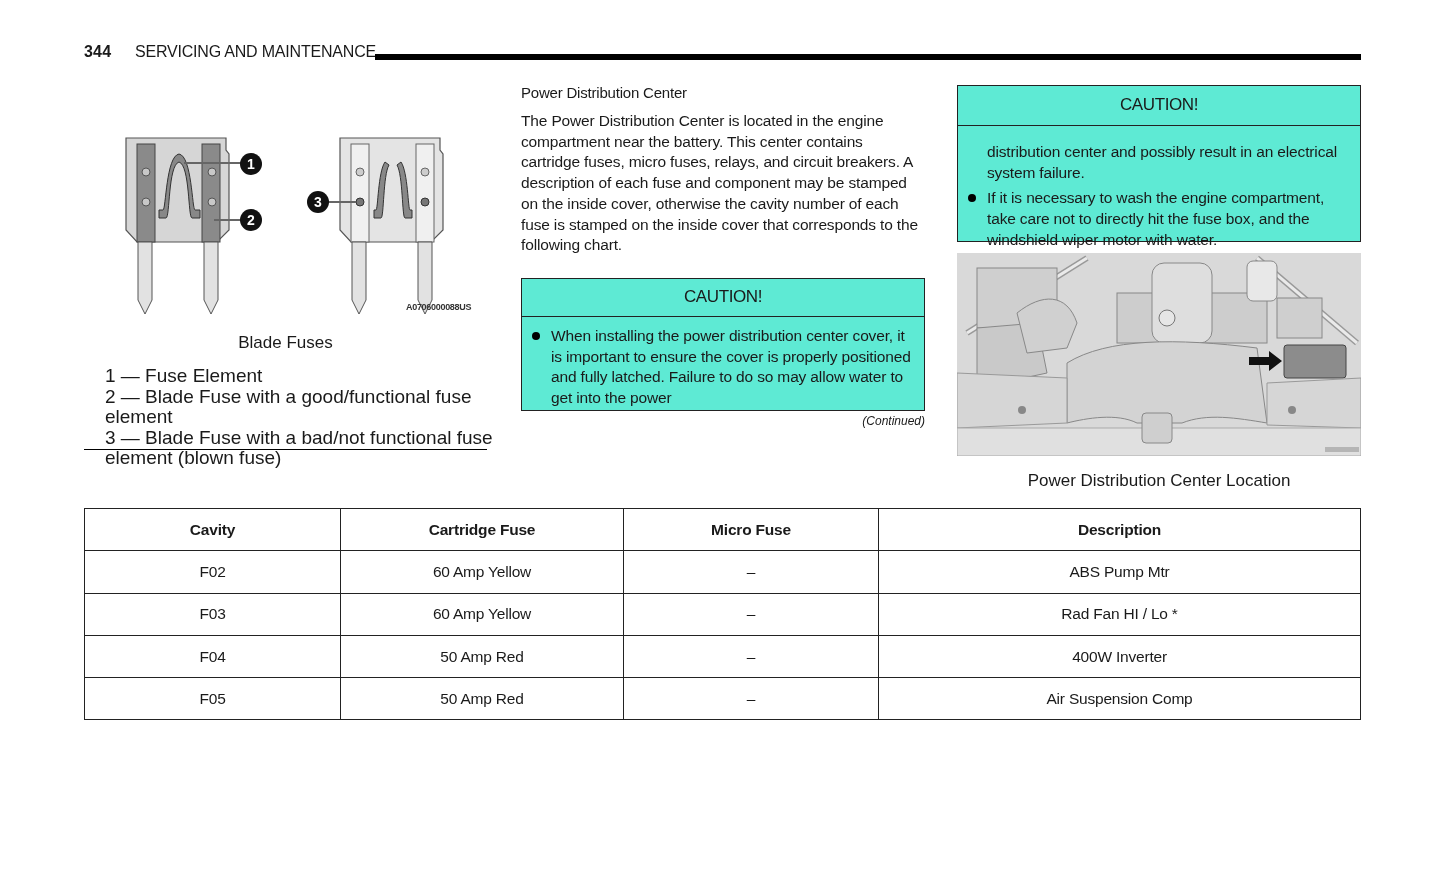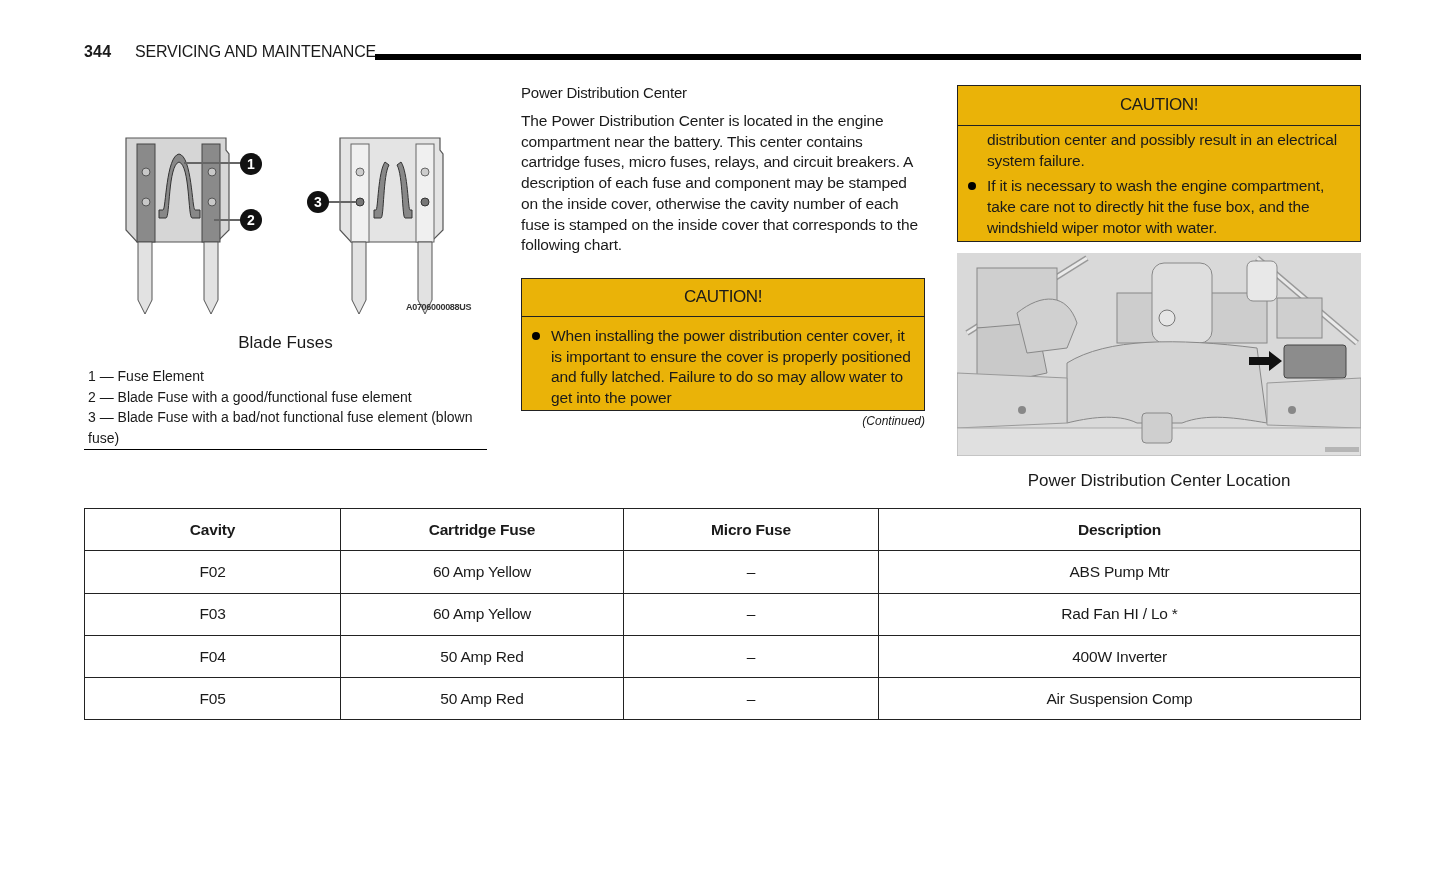--- a/index.html
+++ b/index.html
@@ -9,41 +9,41 @@
   .page-header { position: absolute; left: 84px; top: 40px; width: 1277px; height: 24px; }
   .page-num { position: absolute; left: 0; top: 3px; font-weight: bold; font-size: 16px; letter-spacing: 0.2px; }
   .section-name { position: absolute; left: 51px; top: 3px; font-size: 16px; letter-spacing: -0.2px; }
   .header-rule { position: absolute; left: 291px; top: 14px; width: 986px; height: 6px; background: #000; }
 
   
   .col1 { position: absolute; left: 84px; top: 120px; width: 403px; }
   .fuse-figure { position: absolute; left: 20px; top: 10px; width: 380px; height: 190px; }
   .fig-code { position: absolute; left: 322px; top: 182px; font-size: 9px; font-weight: bold; color: #333; letter-spacing: -0.3px; }
   .caption-blade { position: absolute; left: 0; top: 213px; width: 403px; text-align: center; font-size: 17px; }
-  .legend { position: absolute; left: 4px; top: 246px; width: 395px; font-size: 14px; line-height: 20.5px; }
+  .legend { position: absolute; left: 21px; top: 246px; width: 395px; font-size: 19px; line-height: 20.5px; }
   .legend-rule { position: absolute; left: 0; top: 329px; width: 403px; height: 1px; background: #000; }
 
   
   .col2 { position: absolute; left: 521px; top: 84px; width: 404px; }
   .pdc-title { font-size: 15px; letter-spacing: -0.2px; margin-bottom: 10px; }
   .pdc-body { font-size: 15.5px; line-height: 20.7px; letter-spacing: -0.15px; }
-  .caution-box { border: 1.5px solid #222; background: #eab308; }
+  .caution-box { border: 1.5px solid #222; background: #5eead4; }
   .caution-title { text-align: center; font-size: 17px; letter-spacing: -0.4px; border-bottom: 1.5px solid #222; }
   .caution1 { position: absolute; left: 0; top: 194px; width: 404px; height: 133px; overflow: hidden; }
   .caution1 .caution-title { height: 38px; line-height: 36px; }
   .caution-list { list-style: none; padding: 9px 8px 0 8px; font-size: 15.5px; line-height: 20.7px; letter-spacing: -0.15px; }
   .caution-list li { position: relative; padding-left: 21px; }
   .caution-list li .bullet { position: absolute; left: 2px; top: 6px; width: 8px; height: 8px; border-radius: 50%; background: #000; }
   .continued { position: absolute; right: 0; top: 330px; font-size: 12px; font-style: italic; }
 
   
   .col3 { position: absolute; left: 957px; top: 85px; width: 404px; }
   .caution2 { position: absolute; left: 0; top: 0; width: 404px; height: 157px; }
   .caution2 .caution-title { height: 40px; line-height: 38px; }
-  .caution2 .cont-text { padding: 0 8px 0 29px; font-size: 15.5px; line-height: 20.7px; letter-spacing: -0.15px; margin-top: 4px; }
+  .caution2 .cont-text { padding: 0 8px 0 29px; font-size: 15.5px; line-height: 20.7px; letter-spacing: -0.15px; margin-top: 16px; }
   .caution2 .caution-list { padding-top: 5px; }
   .engine-photo { position: absolute; left: 0; top: 168px; width: 404px; height: 203px; background: #dcdcdc; overflow: hidden; }
   .caption-pdc { position: absolute; left: 0; top: 386px; width: 404px; text-align: center; font-size: 17px; }
 
   
   .fuse-table { position: absolute; left: 84px; top: 508px; width: 1277px; border-collapse: collapse; }
   .fuse-table th, .fuse-table td { border: 1.5px solid #222; text-align: center; font-size: 15.5px; height: 42.3px; padding: 0; letter-spacing: -0.2px; font-weight: normal; }
   .fuse-table th { font-weight: bold; }
   .col-cavity { width: 256px; }
   .col-cart { width: 283px; }

